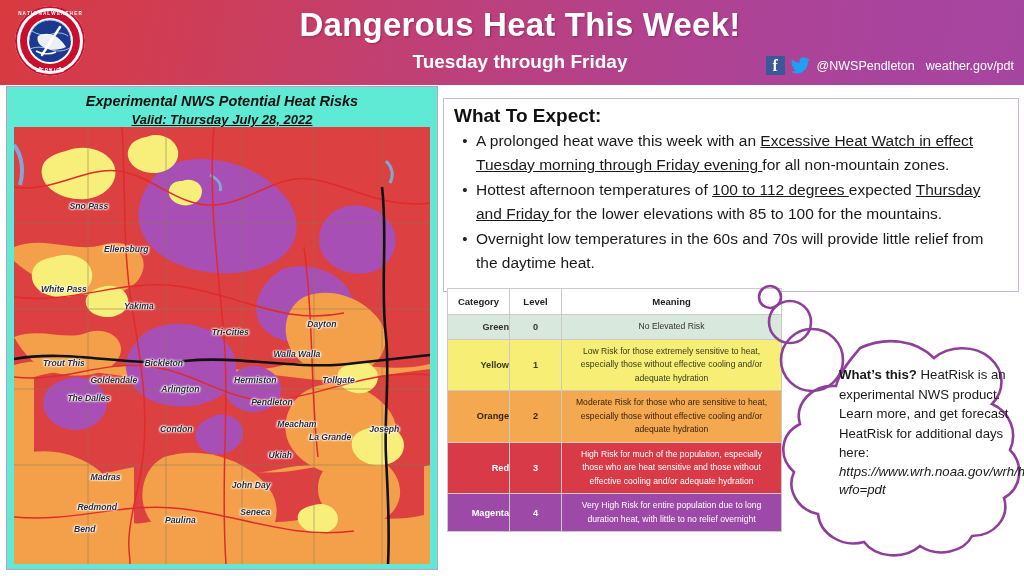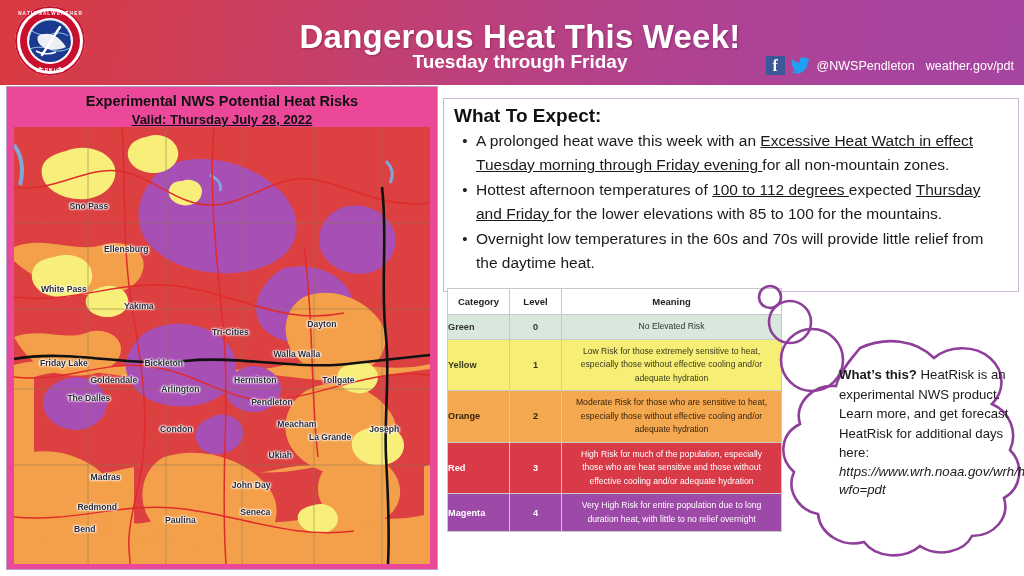--- a/index.html
+++ b/index.html
@@ -16,41 +16,40 @@
     position: absolute; left: 0; top: 0; width: 1024px; height: 85px;
     background: linear-gradient(100deg, #d93a40 0%, #cf3d55 18%, #bf4077 42%, #b04290 65%, #a8449e 88%, #a645a0 100%);
     overflow: hidden;
   }
   .nws-logo { position: absolute; left: 14px; top: 5px; width: 72px; height: 72px; }
   .header-title {
     position: absolute; left: 200px; top: 6px; width: 640px;
     text-align: center; color: #ffffff;
     font-size: 33px; font-weight: bold; letter-spacing: .2px;
     text-shadow: 1px 1px 2px rgba(80,0,40,.35);
-    margin-top: 12px;
   }
   .header-sub {
     position: absolute; left: 200px; top: 51px; width: 640px;
     text-align: center; color: #ffffff;
     font-size: 19px; font-weight: bold;
   }
   .social { position: absolute; right: 10px; top: 56px; display: flex; align-items: center; gap: 5px; }
   .fb-icon {
     width: 19px; height: 19px; background: #3b5998; color: #ffffff;
     font-family: "Liberation Serif", serif; font-weight: bold; font-size: 16px;
     line-height: 19px; text-align: center;
   }
   .tw-icon { width: 20px; height: 19px; }
   .social-handle { color: #ffffff; font-size: 12.5px; margin-left: 2px; }
   .social-url { color: #ffffff; font-size: 12.5px; margin-left: 6px; }
 
   
   .map-panel {
     position: absolute; left: 6px; top: 86px; width: 432px; height: 484px;
-    background: #ec4899; border: 1.5px solid #b9a0c4;
+    background: #5eead4; border: 1.5px solid #b9a0c4; font-style: italic;
   }
   .map-title { text-align: center; font-size: 14.5px; font-weight: bold; color: #111; margin-top: 6px; }
   .map-valid {
     text-align: center; font-size: 13px; font-weight: bold; color: #111;
     margin-top: 3px; text-decoration: underline;
   }
   .map-canvas { position: absolute; left: 7px; top: 40px; width: 416px; height: 437px; overflow: hidden; }
   .map-canvas svg { display: block; }
   .city {
     position: absolute; font-size: 8.6px; color: #2b2b3a; font-weight: bold;
@@ -73,21 +72,21 @@
   .risk-table {
     position: absolute; left: 447px; top: 288px; width: 335px;
     border-collapse: collapse; table-layout: fixed;
   }
   .risk-table td, .risk-table th { border: 1px solid #c9c9c9; }
   .risk-table thead th {
     background: #ffffff; color: #222; font-size: 9.5px; font-weight: bold;
     height: 26px; text-align: center;
   }
   .col-cat { width: 62px; } .col-lvl { width: 52px; }
-  .cell-cat { font-size: 9.2px; font-weight: bold; text-align: left; }
+  .cell-cat { font-size: 9.2px; font-weight: bold; text-align: right; }
   .cell-lvl { font-size: 9.2px; font-weight: bold; text-align: center; }
   .cell-mean { font-size: 8.6px; text-align: center; line-height: 13.5px; padding: 5px 8px; }
 
   
   .bubble-wrap { position: absolute; left: 752px; top: 282px; width: 272px; height: 294px; }
   .bubble-wrap svg { position: absolute; left: 0; top: 0; }
   .bubble-text {
     position: absolute; left: 58px; top: 83px; width: 192px;
     font-size: 13.2px; line-height: 19.5px; color: #1a1a1a; margin-left: 29px;
   }
@@ -210,21 +209,21 @@
     </svg>
 
     <div id="city-layer">
         <div class="city" style="left: 18%; top: 18%;">Sno Pass</div>
         <div class="city" style="left: 27%; top: 28%;">Ellensburg</div>
         <div class="city" style="left: 12%; top: 37%;">White Pass</div>
         <div class="city" style="left: 30%; top: 41%;">Yakima</div>
         <div class="city" style="left: 52%; top: 47%;">Tri-Cities</div>
         <div class="city" style="left: 74%; top: 45%;">Dayton</div>
         <div class="city" style="left: 68%; top: 52%;">Walla Walla</div>
-        <div class="city" style="left: 12%; top: 54%;">Friday Lake</div>
+        <div class="city" style="left: 12%; top: 54%;">Trout This</div>
         <div class="city" style="left: 36%; top: 54%;">Bickleton</div>
         <div class="city" style="left: 24%; top: 58%;">Goldendale</div>
         <div class="city" style="left: 40%; top: 60%;">Arlington</div>
         <div class="city" style="left: 58%; top: 58%;">Hermiston</div>
         <div class="city" style="left: 78%; top: 58%;">Tollgate</div>
         <div class="city" style="left: 18%; top: 62%;">The Dalles</div>
         <div class="city" style="left: 62%; top: 63%;">Pendleton</div>
         <div class="city" style="left: 68%; top: 68%;">Meacham</div>
         <div class="city" style="left: 39%; top: 69%;">Condon</div>
         <div class="city" style="left: 76%; top: 71%;">La Grande</div>

